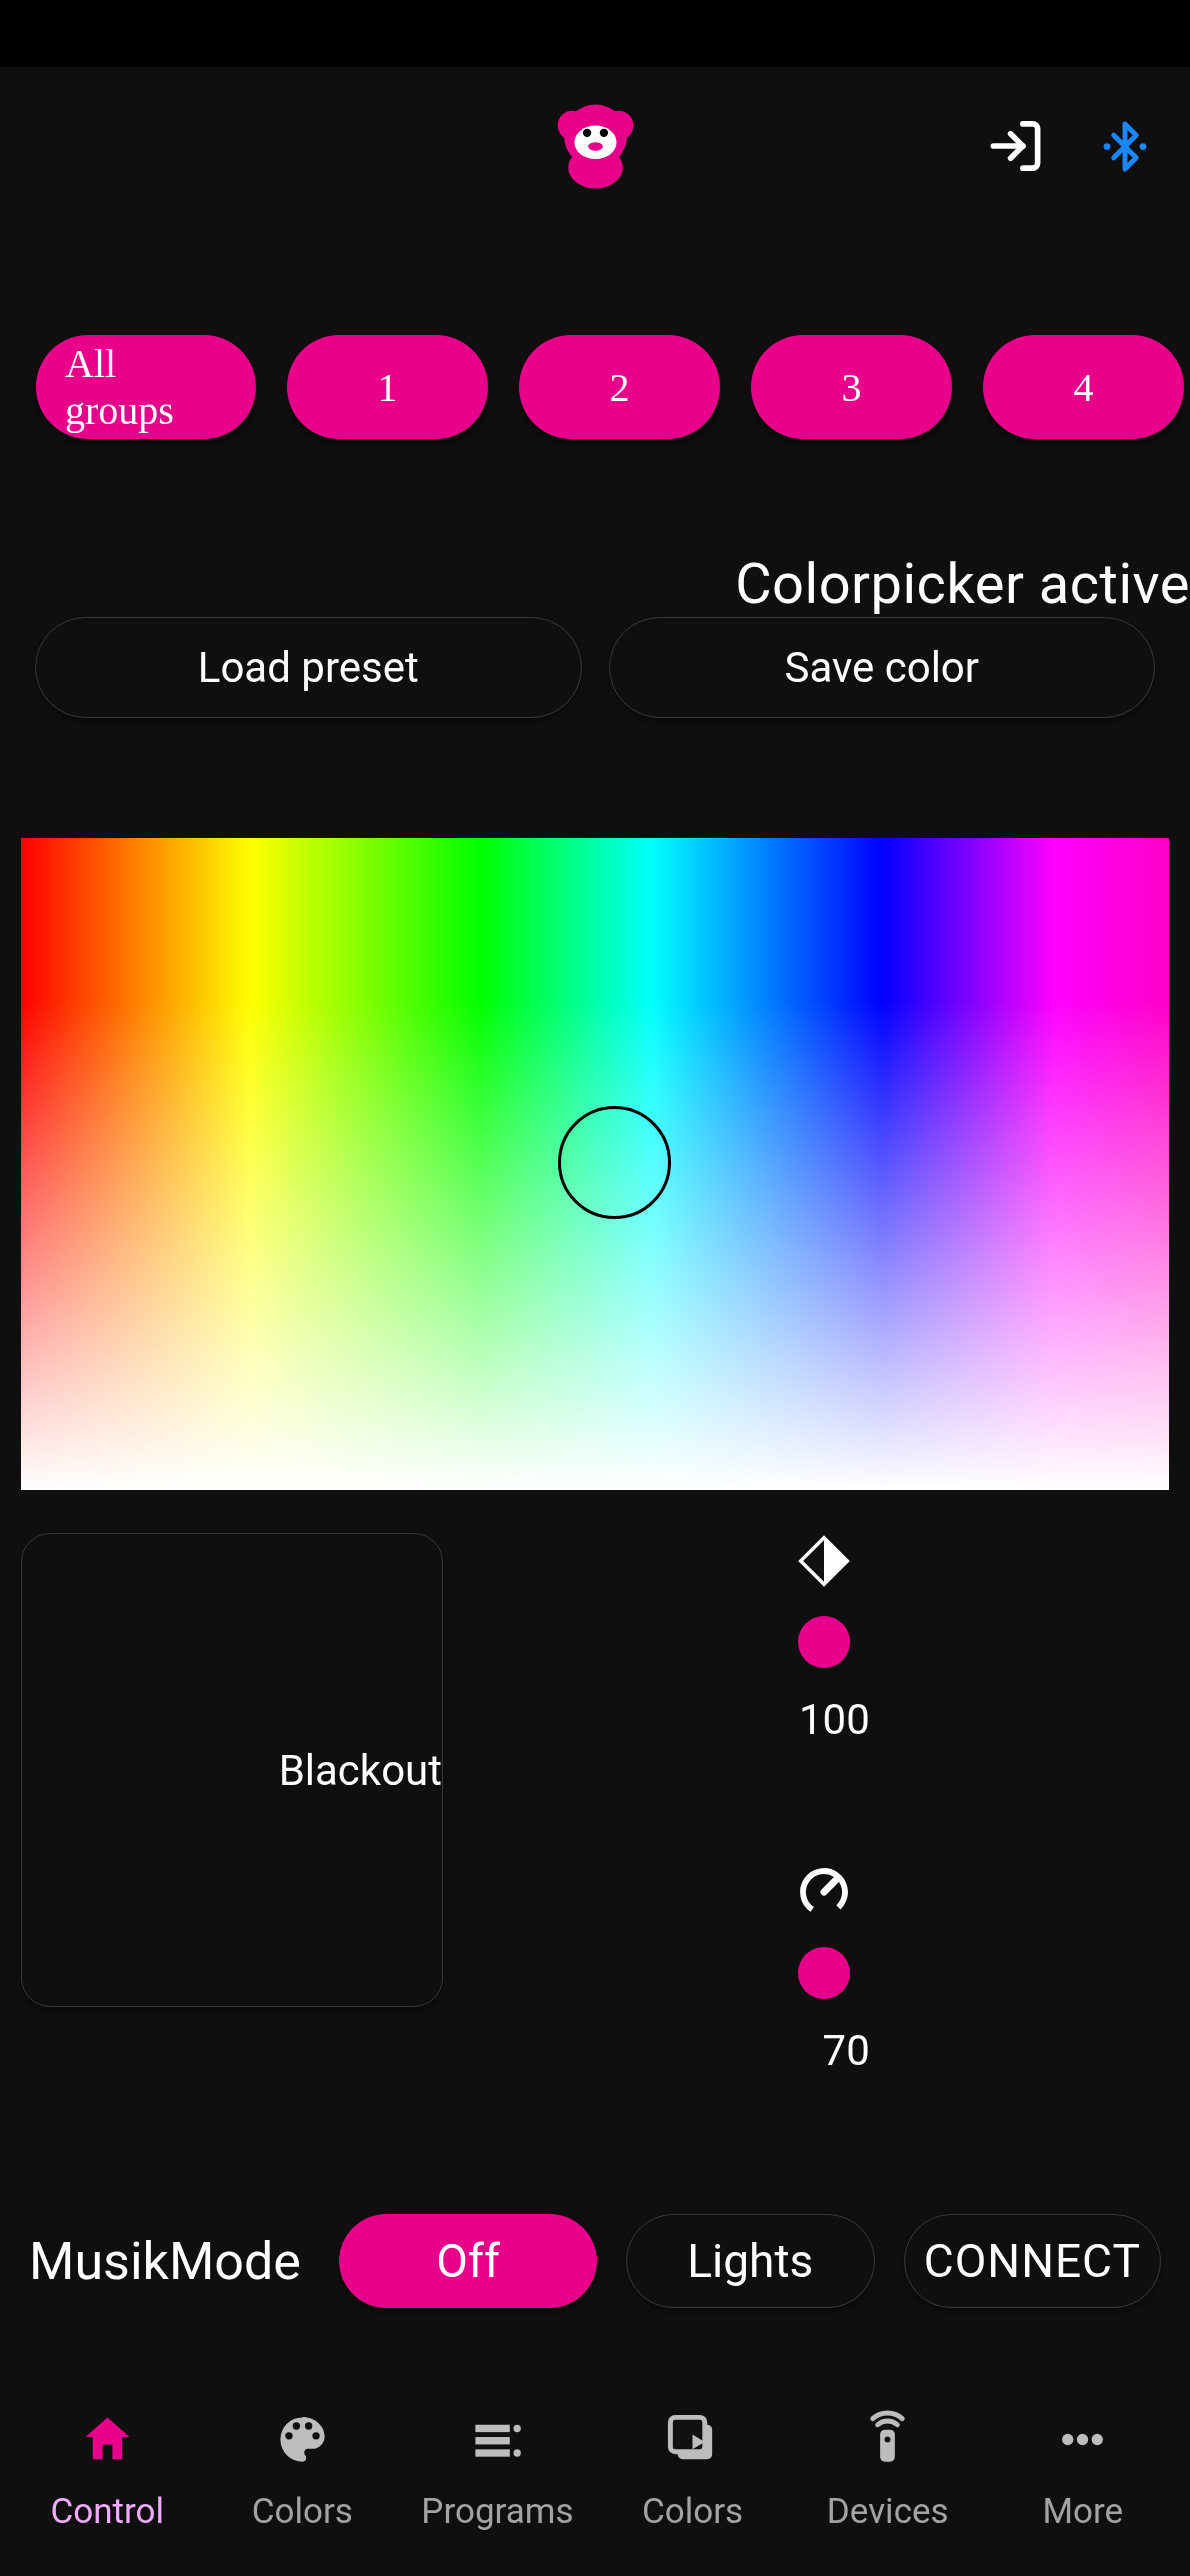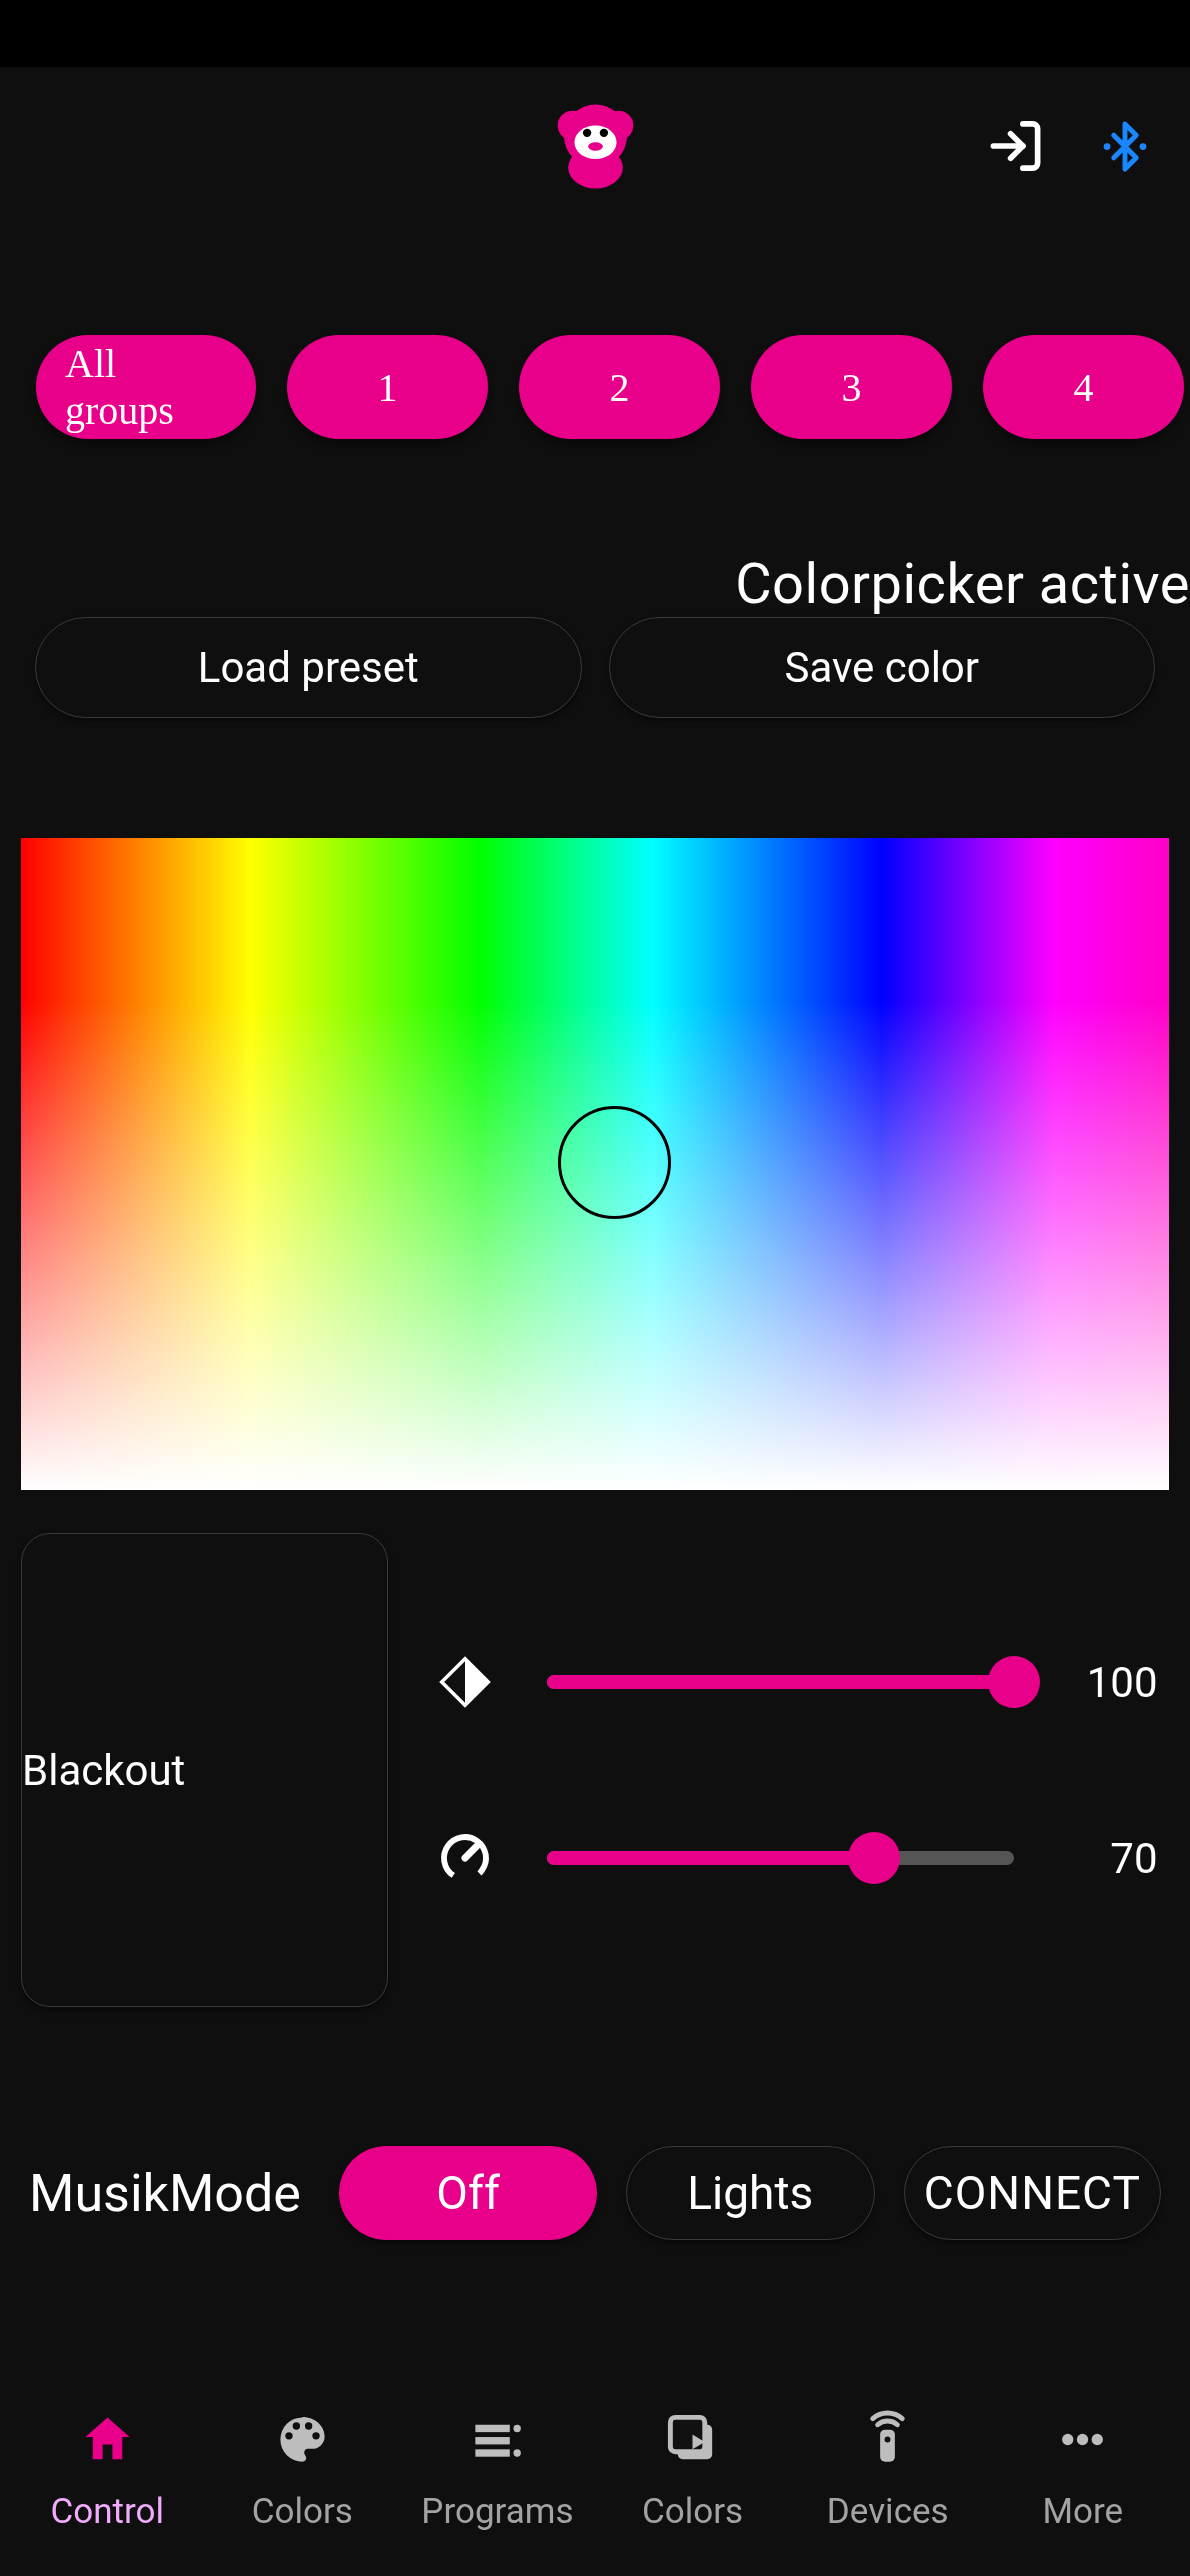--- a/index.html
+++ b/index.html
@@ -119,42 +119,43 @@
     background: transparent;
   }
 
   .mid-section {
     display: flex;
     padding: 43px 21px 0 21px;
     gap: 48px;
     align-items: stretch;
   }
   .blackout-box {
-    width: 367px;
+    width: 422px;
     height: 474px;
     border: 1.9px solid #3a3a3a;
     border-radius: 29px;
     display: flex;
     align-items: center;
-    justify-content: flex-start;
+    justify-content: flex-end;
     font-size: 42px;
     box-shadow: 0 3.8px 5.8px rgba(0,0,0,0.4);
   }
   .sliders {
     flex: 1;
     display: flex;
     flex-direction: column;
     justify-content: center;
     gap: 120px;
     padding-right: 11.5px;
   }
   .slider-row {
     display: flex;
     align-items: center;
     gap: 53px;
+    flex-direction: column;
   }
   .slider-icon { width: 58px; display:flex; justify-content:center; }
   .slider-track {
     flex: 1;
     height: 13.4px;
     background: #555;
     border-radius: 7.7px;
     position: relative;
   }
   .slider-fill {

